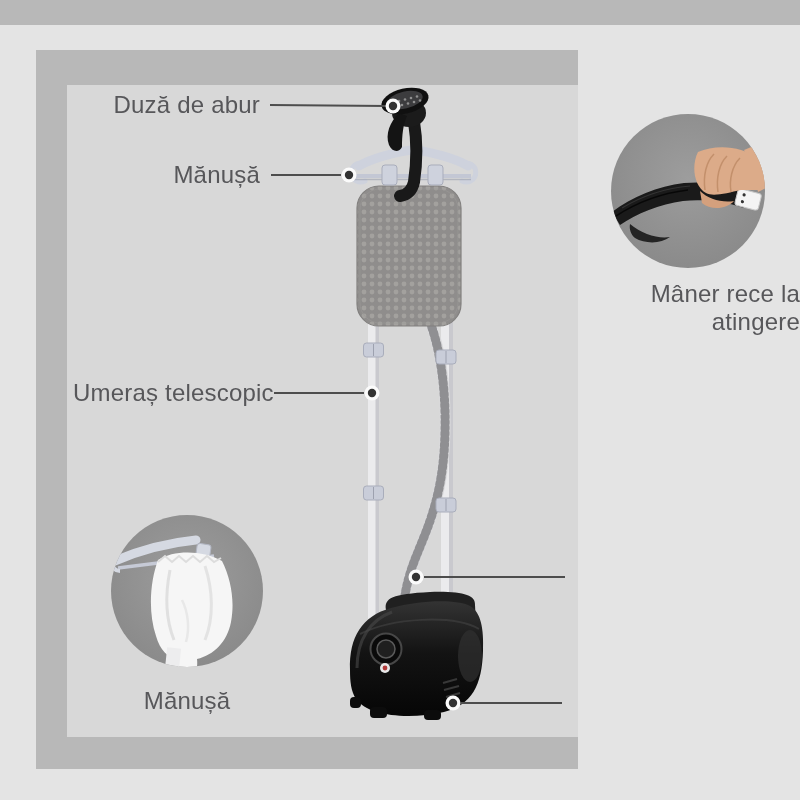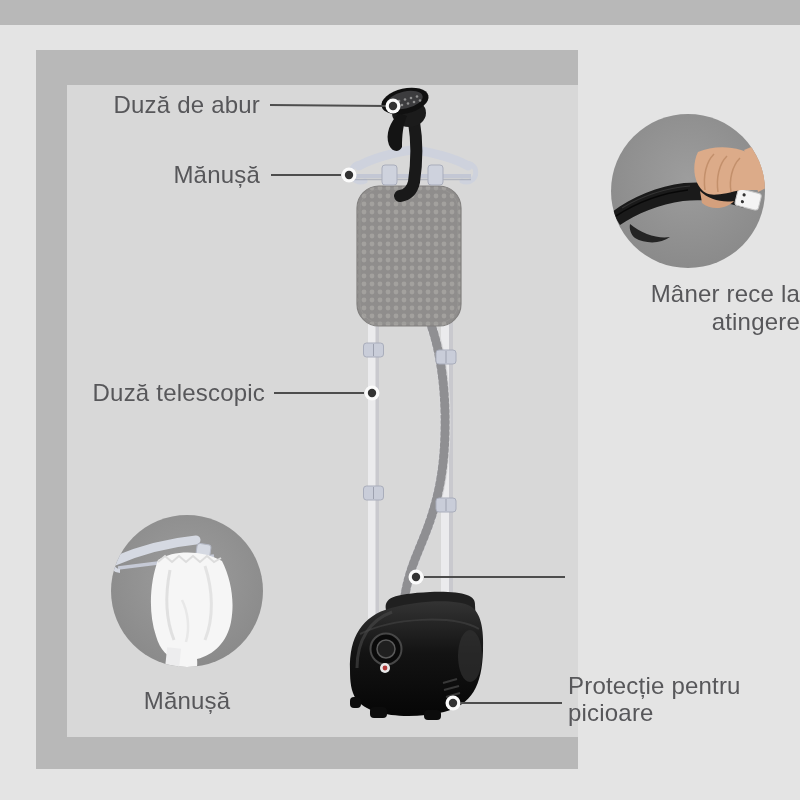--- a/index.html
+++ b/index.html
@@ -222,18 +222,17 @@
         </g>
       <g>
           <circle cx="453" cy="703" r="7.5" fill="#fbfbfb"></circle>
           <circle cx="453" cy="703" r="4.2" fill="#333333"></circle>
         </g>
     </g>
   </svg>
 
   <div class="lbl nowrap" id="lbl-duza">Duză de abur</div>
   <div class="lbl nowrap" id="lbl-umeras">Mănușă</div>
-  <div class="lbl nowrap" id="lbl-stalp">Duză telescopic</div>
+  <div class="lbl nowrap" id="lbl-stalp">Umeraș telescopic</div>
   <div class="lbl" id="lbl-maner">Mâner rece la atingere</div>
   <div class="lbl" id="lbl-manusa">Mănușă</div>
-  <div class="lbl" id="lbl-protectie">Protecție pentru picioare</div>
 
 </div>
 
 </body></html>

